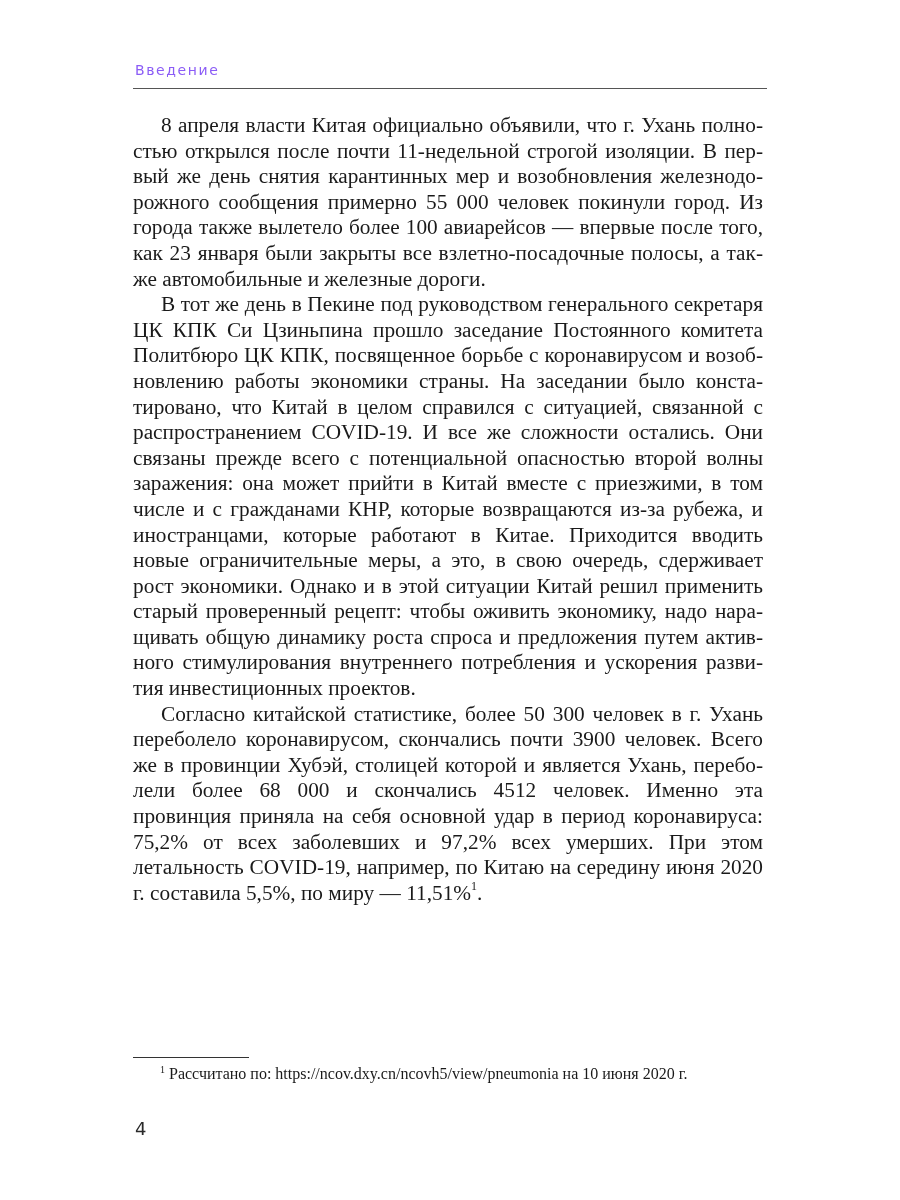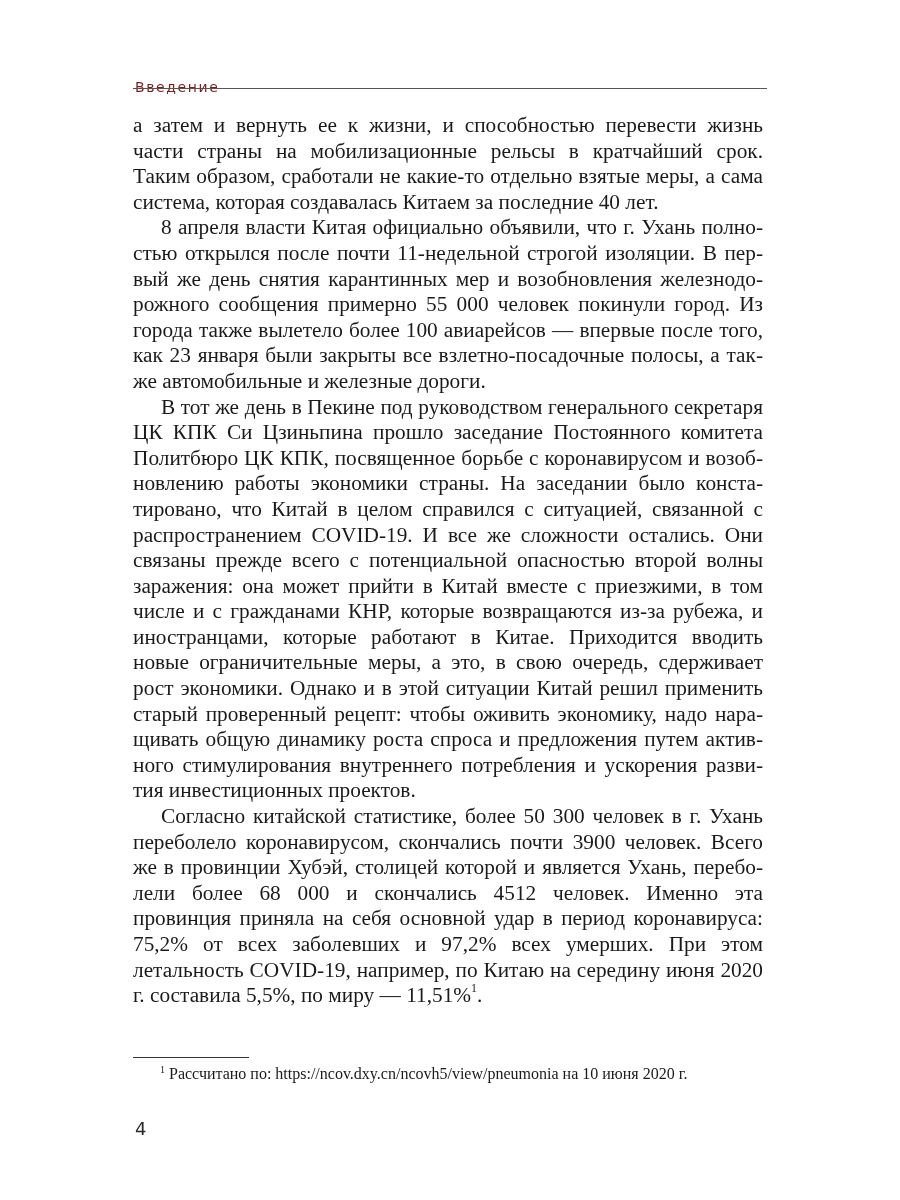--- a/index.html
+++ b/index.html
@@ -14,22 +14,21 @@
       overflow: hidden;
       color: #1e1e1e;
     }
     .running-head {
       position: absolute;
       left: 135px;
       top: 62px;
       font-family: "DejaVu Sans", sans-serif;
       font-size: 14px;
       letter-spacing: 1.6px;
-      color: #7f1d1d;
-      margin-top: 17px;
+      color: #8b5cf6;
     }
     .head-rule {
       position: absolute;
       left: 133px;
       top: 88px;
       width: 634px;
       height: 0;
       border-top: 1.5px solid #555;
     }
     .body-text {
@@ -90,21 +89,20 @@
       color: #2a2a2a;
     }
   </style>
 </head>
 <body>
 
 <div class="running-head">Введение</div>
 <div class="head-rule"></div>
 
 <div class="body-text">
-  <p class="first">а затем и вернуть ее к жизни, и способностью перевести жизнь части страны на мобилизационные рельсы в кратчайший срок. Таким об­разом, сработали не какие-то отдельно взятые меры, а сама система, которая создавалась Китаем за последние 40 лет.</p>
   <p>8 апреля власти Китая официально объявили, что г. Ухань полно­стью открылся после почти 11-недельной строгой изоляции. В пер­вый же день снятия карантинных мер и возобновления железнодо­рожного сообщения примерно 55 000 человек покинули город. Из города также вылетело более 100 авиарейсов — впервые после того, как 23 января были закрыты все взлетно-посадочные полосы, а так­же автомобильные и железные дороги.</p>
   <p>В тот же день в Пекине под руководством генерального секрета­ря ЦК КПК Си Цзиньпина прошло заседание Постоянного комитета Политбюро ЦК КПК, посвященное борьбе с коронавирусом и возоб­новлению работы экономики страны. На заседании было конста­тировано, что Китай в целом справился с ситуацией, связанной с распространением COVID-19. И все же сложности остались. Они связаны прежде всего с потенциальной опасностью второй волны заражения: она может прийти в Китай вместе с приезжими, в том числе и с гражданами КНР, которые возвращаются из-за рубежа, и иностранцами, которые работают в Китае. Приходится вводить новые ограничительные меры, а это, в свою очередь, сдерживает рост экономики. Однако и в этой ситуации Китай решил применить старый проверенный рецепт: чтобы оживить экономику, надо нара­щивать общую динамику роста спроса и предложения путем актив­ного стимулирования внутреннего потребления и ускорения разви­тия инвестиционных проектов.</p>
   <p><span>Согласно китайской статистике, более 50 300 человек в г. Ухань переболело коронавирусом, скончались почти 3900 человек. Всего же в провинции Хубэй, столицей которой и является Ухань, перебо­лели более 68 000 и скончались 4512 человек. Именно эта провинция приняла на себя основной удар в период коронавируса: 75,2% от всех заболевших и 97,2% всех умерших. При этом летальность COVID-19, например, по Китаю на середину июня 2020 г. составила 5,5%, по миру — 11,51%</span><sup class="fn">1</sup><span>.</span></p>
 </div>
 
 <div class="footnote-rule"></div>
 <div class="footnote">
   <sup>1</sup><span>Рассчитано по: https://ncov.dxy.cn/ncovh5/view/pneumonia на 10 июня 2020 г.</span>
 </div>
 

